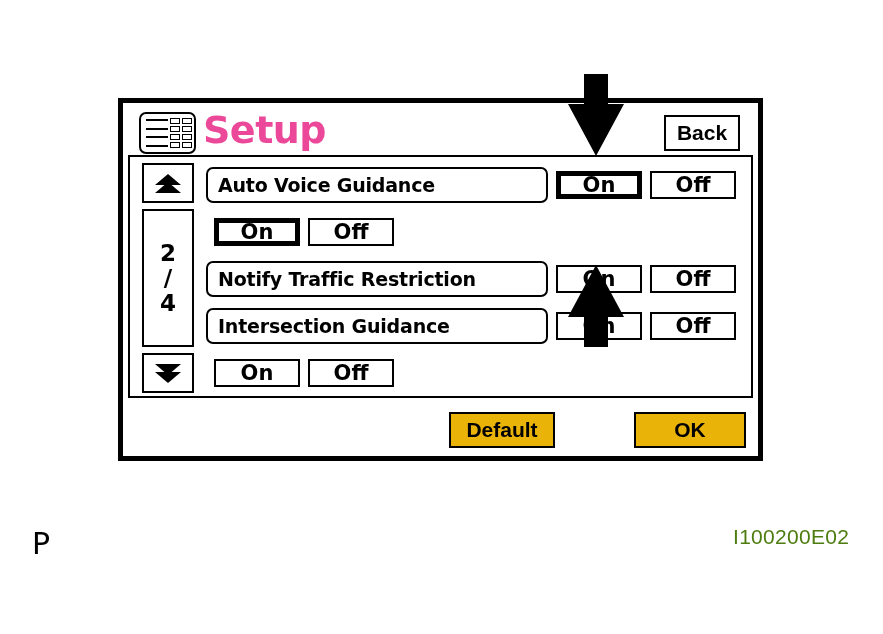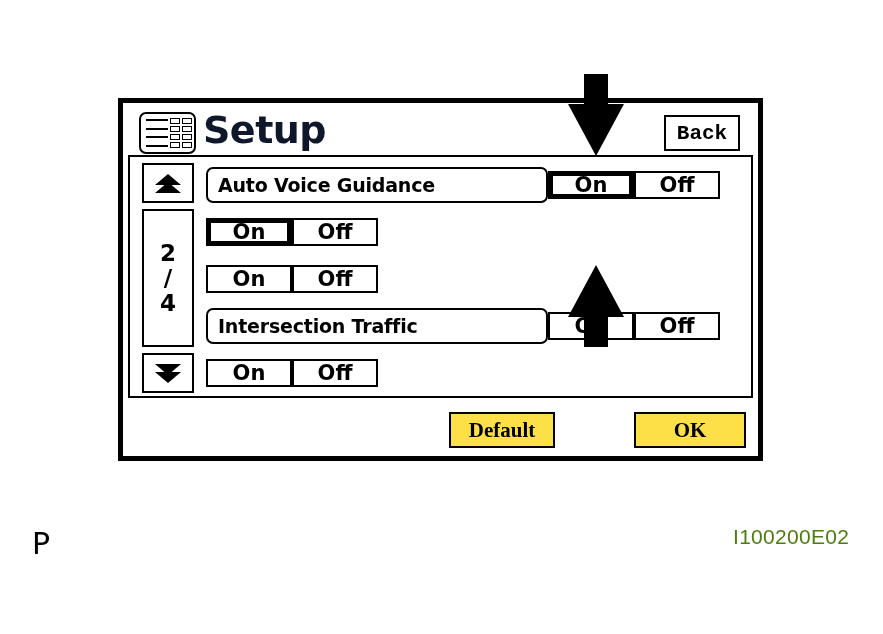--- a/index.html
+++ b/index.html
@@ -79,40 +79,40 @@
     border: 1.4px solid #000;
     box-sizing: border-box;
   }
   #page-title {
     position: absolute;
     left: 80px;
     top: 2px;
     font-size: 38px;
     font-weight: bold;
     letter-spacing: -0.5px;
-    color: #0f172a;
+    color: #ec4899;
     line-height: 50px;
     font-family: "DejaVu Sans", sans-serif;
   }
   #back-button {
     position: absolute;
     right: 18px;
     top: 12px;
     width: 76px;
     height: 36px;
     border: 2px solid #000;
     box-sizing: border-box;
     background: #fff;
     display: flex;
     align-items: center;
     justify-content: center;
     font-size: 21px;
     font-weight: bold;
     color: #000;
-    font-family: Liberation Mono, monospace;
+    font-family: Liberation Sans, sans-serif;
   }
 
   
   #list-panel {
     position: absolute;
     left: 5px;
     top: 52px;
     width: 625px;
     height: 243px;
     border: 2px solid #000;
@@ -203,20 +203,21 @@
     font-weight: bold;
     color: #000;
     letter-spacing: -0.2px;
     font-family: "DejaVu Sans", sans-serif;
     white-space: nowrap;
     overflow: hidden;
   }
   .opt {
     width: 86px;
     height: 28px;
+    margin-left: 8px;
     border: 2px solid #000;
     box-sizing: border-box;
     background: #fff;
     display: flex;
     align-items: center;
     justify-content: center;
     font-size: 21px;
     font-weight: bold;
     color: #000;
     font-family: "DejaVu Sans", sans-serif;
@@ -232,28 +233,28 @@
     top: 300px;
     width: 625px;
     height: 53px;
   }
   .footer-btn {
     position: absolute;
     top: 9px;
     height: 36px;
     border: 2px solid #000;
     box-sizing: border-box;
-    background: #fde047;
+    background: #eab308;
     display: flex;
     align-items: center;
     justify-content: center;
     font-size: 21px;
     font-weight: bold;
     color: #000;
-    font-family: Liberation Serif, serif;
+    font-family: Liberation Sans, sans-serif;
   }
   #default-button { left: 321px; width: 106px; }
   #ok-button      { left: 489px; width: 112px; margin-left: 17px; }
 
   
   .pointer { position: absolute; }
   #pointer-down-arrow { left: 566px; top: 74px; width: 60px; height: 82px; }
   #pointer-up-arrow   { left: 566px; top: 265px; width: 60px; height: 82px; }
 
   
@@ -338,26 +339,27 @@
         <div class="opt selected">On</div>
         <div class="opt">Off</div>
       </div>
 
       <div class="row">
         <div class="opt selected">On</div>
         <div class="opt">Off</div>
       </div>
 
       <div class="row">
+        <div class="row-label">Notify Traffic Restriction</div>
         <div class="opt">On</div>
         <div class="opt">Off</div>
       </div>
 
       <div class="row">
-        <div class="row-label">Intersection Traffic</div>
+        <div class="row-label">Intersection Guidance</div>
         <div class="opt">On</div>
         <div class="opt">Off</div>
       </div>
 
       <div class="row">
         <div class="opt">On</div>
         <div class="opt">Off</div>
       </div>
 
     </div>

